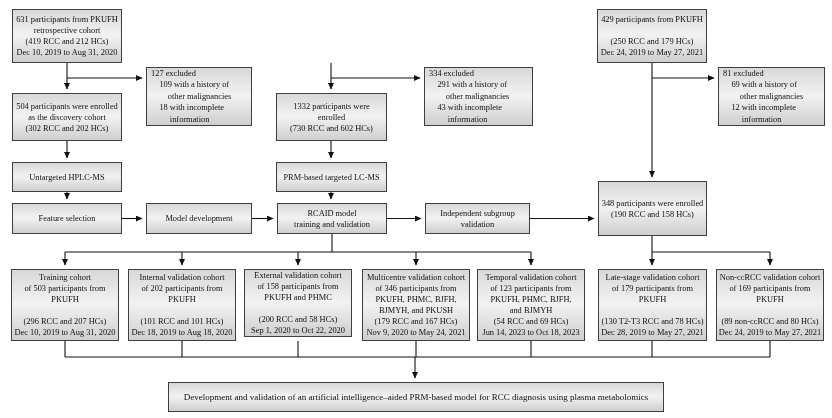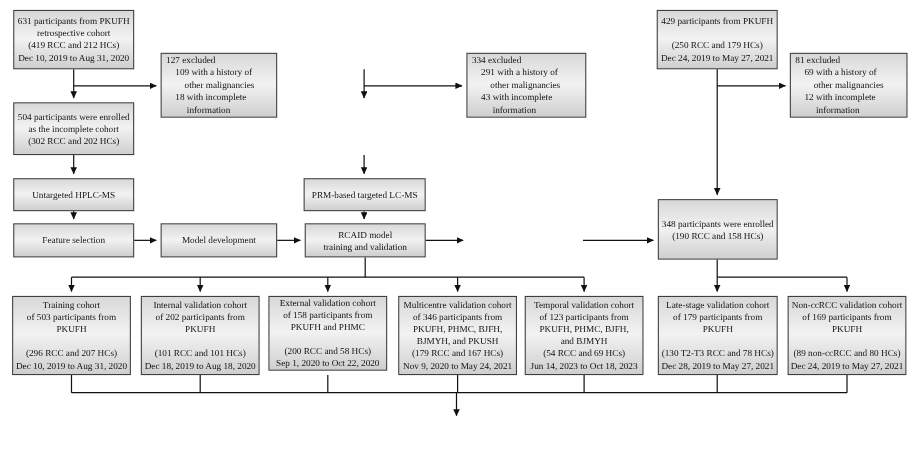--- a/index.html
+++ b/index.html
@@ -11,21 +11,21 @@
   svg.connectors{position:absolute;left:0;top:0;width:832px;height:418px;}
   svg.connectors line, svg.connectors polyline{stroke:var(--line,#111);stroke-width:1.1;fill:none;}
   .box{
     position:absolute;box-sizing:border-box;
     border:1.4px solid var(--box_border,#3f3f3f);
     background:linear-gradient(180deg,var(--box_fill_top,#d8d8d8) 0%,var(--box_fill_mid,#f2f2f2) 48%,var(--box_fill_bottom,#cfcfcf) 100%);
     display:flex;flex-direction:column;justify-content:center;align-items:center;
     text-align:center;font-size:8.4px;padding:4px 1px;
   }
   .box .ln{min-height:11px;line-height:11px;white-space:pre;}
-  .box.excl{align-items:flex-start;text-align:left;padding:3px 4px;}
+  .box.excl{align-items:flex-start;text-align:left;padding:3px 4px;margin-top:19px;}
   .box.excl .ln{min-height:11.4px;line-height:11.4px;}
   .box.wide{font-size:9px;}
 </style>
 </head>
 <body>
 
 <div id="canvas">
 
   <svg class="connectors" viewBox="0 0 832 418" xmlns="http://www.w3.org/2000/svg">
     <defs>
@@ -104,40 +104,49 @@
   <div class="box excl" style="left:718px;top:48px;width:107px;height:59px">
       <div class="ln">81 excluded</div>
       <div class="ln">    69 with a history of</div>
       <div class="ln">        other malignancies</div>
       <div class="ln">    12 with incomplete</div>
       <div class="ln">         information</div>
     </div>
 
   <div class="box" style="left:12px;top:93px;width:110px;height:48px">
       <div class="ln">504 participants were enrolled</div>
-      <div class="ln">as the incomplete cohort</div>
+      <div class="ln">as the discovery cohort</div>
       <div class="ln">(302 RCC and 202 HCs)</div>
+    </div>
+  <div class="box" style="left:276px;top:93px;width:111px;height:48px">
+      <div class="ln">1332 participants were</div>
+      <div class="ln">enrolled</div>
+      <div class="ln">(730 RCC and 602 HCs)</div>
     </div>
 
   <div class="box" style="left:12px;top:162px;width:110px;height:30px">
       <div class="ln">Untargeted HPLC-MS</div>
     </div>
   <div class="box" style="left:276px;top:162px;width:111px;height:30px">
       <div class="ln">PRM-based targeted LC-MS</div>
     </div>
 
   <div class="box" style="left:146px;top:203px;width:106px;height:31px">
       <div class="ln">Model development</div>
     </div>
   <div class="box" style="left:12px;top:203px;width:110px;height:31px">
       <div class="ln">Feature selection</div>
     </div>
   <div class="box" style="left:277px;top:203px;width:110px;height:31px">
       <div class="ln">RCAID model</div>
       <div class="ln">training and validation</div>
+    </div>
+  <div class="box" style="left:425px;top:203px;width:105px;height:31px">
+      <div class="ln">Independent subgroup</div>
+      <div class="ln">validation</div>
     </div>
   <div class="box" style="left:598px;top:181px;width:109px;height:55px">
       <div class="ln">348 participants were enrolled</div>
       <div class="ln">(190 RCC and 158 HCs)</div>
     </div>
 
   <div class="box" style="left:11px;top:269px;width:108px;height:72px">
       <div class="ln">Training cohort</div>
       <div class="ln">of 503 participants from</div>
       <div class="ln">PKUFH</div>
@@ -187,14 +196,17 @@
     </div>
   <div class="box" style="left:716px;top:269px;width:108px;height:72px">
       <div class="ln">Non-ccRCC validation cohort</div>
       <div class="ln">of 169 participants from</div>
       <div class="ln">PKUFH</div>
       <div class="ln"></div>
       <div class="ln">(89 non-ccRCC and 80 HCs)</div>
       <div class="ln">Dec 24, 2019 to May 27, 2021</div>
     </div>
 
+  <div class="box wide" style="left:168px;top:382px;width:496px;height:30px">
+      <div class="ln">Development and validation of an artificial intelligence–aided PRM-based model for RCC diagnosis using plasma metabolomics</div>
+    </div>
 
 </div>
 
 </body></html>

